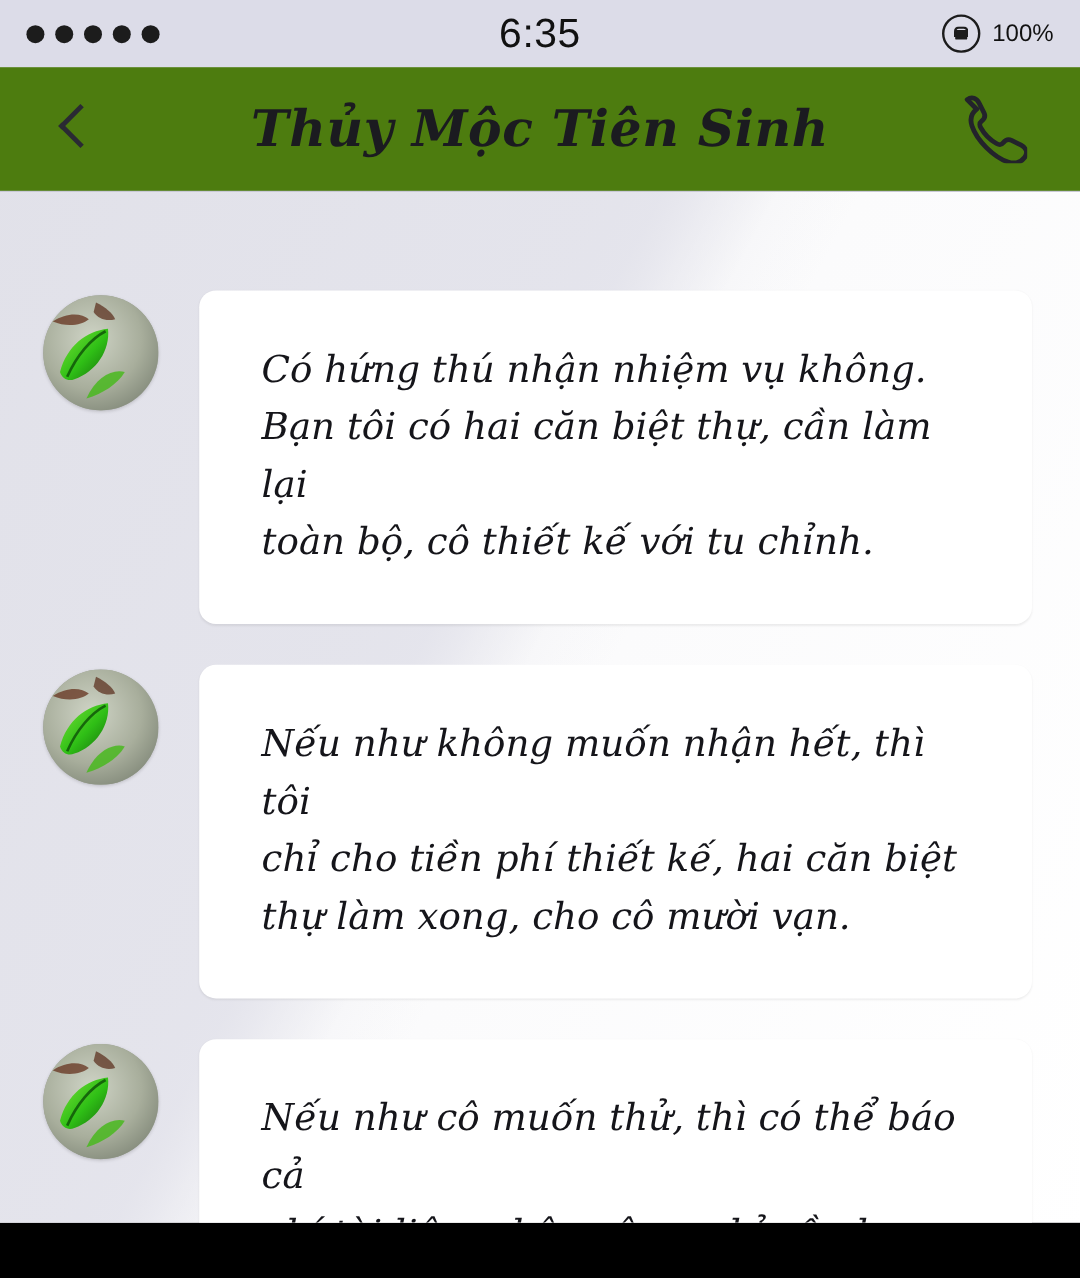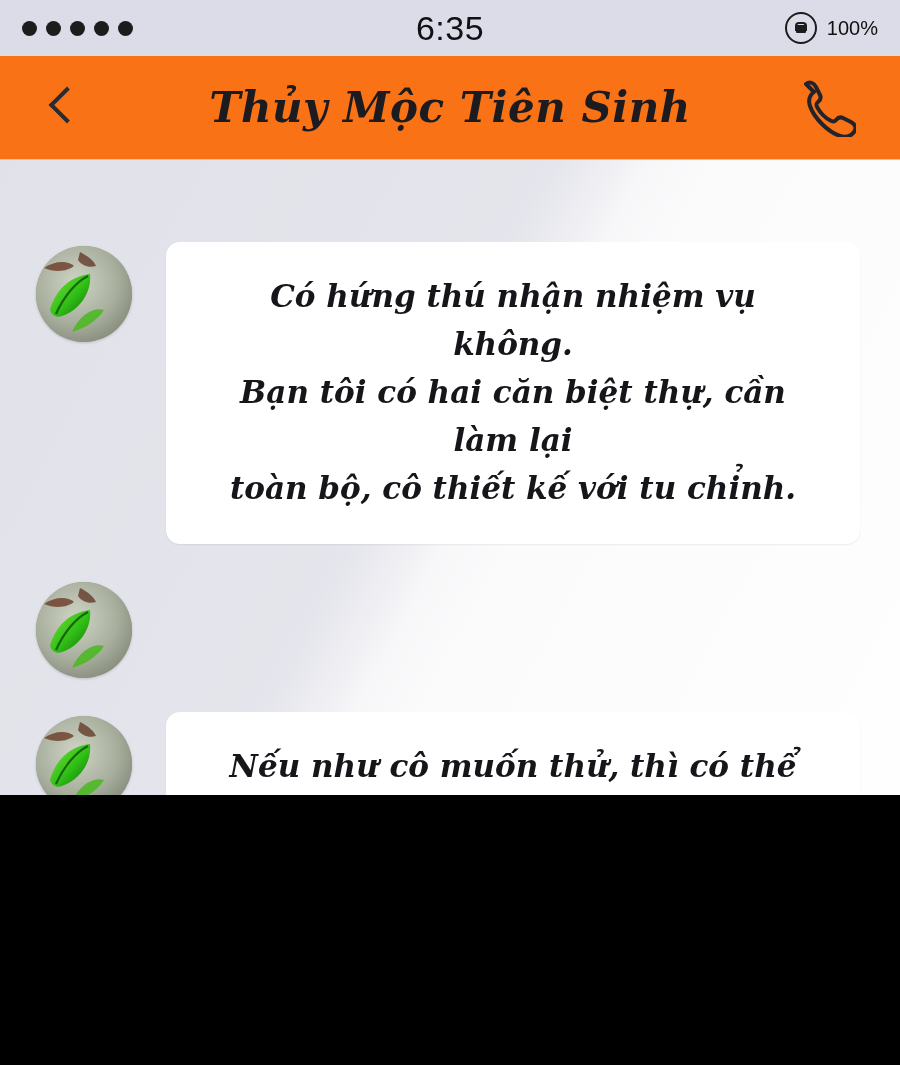--- a/index.html
+++ b/index.html
@@ -6,21 +6,21 @@
     margin: 0;
     padding: 0;
     background: #000;
   }
   body {
     font-family: "Liberation Sans", sans-serif;
   }
   .phone {
     position: relative;
     width: 900px;
-    height: 795px;
+    height: 1019px;
     overflow: hidden;
     background: #efeff4;
   }
 
   
   .status-bar {
     position: relative;
     height: 56px;
     background: #dcdce8;
     display: flex;
@@ -91,21 +91,21 @@
   .battery-text {
     font-size: 20px;
     color: #111;
     font-family: "Liberation Sans", sans-serif;
   }
 
   
   .nav-bar {
     position: relative;
     height: 104px;
-    background: #f97316;
+    background: #4d7c0f;
     border-bottom: 1px solid #c9c9d6;
     display: flex;
     align-items: center;
     padding: 0 44px;
     box-sizing: border-box;
   }
   .back-chevron {
     width: 34px;
     height: 48px;
     position: relative;
@@ -181,29 +181,28 @@
 
   .bubble {
     margin-left: 34px;
     background: #ffffff;
     border-radius: 14px;
     padding: 30px 40px 32px 40px;
     box-shadow: 0 1px 2px rgba(0,0,0,0.07);
     max-width: 640px;
   }
   .bubble p {
-    margin: 0;
+    margin: 12px;
     font-family: "DejaVu Serif", serif;
     font-style: italic;
-    font-weight: bold;
+    font-weight: normal;
     font-size: 31px;
     line-height: 1.55;
     color: #15151a;
     white-space: pre-line;
-    text-align: center;
   }
 </style>
 </head>
 <body>
 
 <div class="phone">
 
   <div class="status-bar">
     <div class="status-dots">
       <i></i>
@@ -265,20 +264,25 @@
       <div class="avatar">
         <svg width="96" height="96" viewBox="0 0 96 96">
           <rect width="96" height="96" fill="url(#bgA)"></rect>
           <path d="M8 22c12 -8 24 -7 30 -2c-6 5 -18 7 -30 2z" fill="#6a3b27" opacity="0.8"></path>
           <path d="M44 6c8 4 14 9 16 14c-7 2 -14 0 -18 -6z" fill="#5d3321" opacity="0.75"></path>
           <path d="M14 64c6 -22 22 -34 40 -36c2 18 -10 36 -28 42c-5 2 -10 0 -12 -6z" fill="url(#leafA)"></path>
           <path d="M52 30c-12 6 -24 20 -32 38" fill="none" stroke="#0d4f08" stroke-width="2.2" opacity="0.8"></path>
           <path d="M36 86c14 -4 26 -12 32 -22c-10 -3 -24 4 -32 22z" fill="#49b81f" opacity="0.85"></path>
         </svg>
       </div>
+      <div class="bubble">
+        <p>Nếu như không muốn nhận hết, thì tôi
+chỉ cho tiền phí thiết kế, hai căn biệt
+thự làm xong, cho cô mười vạn.</p>
+      </div>
     </div>
 
     <div class="msg-row">
       <div class="avatar">
         <svg width="96" height="96" viewBox="0 0 96 96">
           <rect width="96" height="96" fill="url(#bgA)"></rect>
           <path d="M8 22c12 -8 24 -7 30 -2c-6 5 -18 7 -30 2z" fill="#6a3b27" opacity="0.8"></path>
           <path d="M44 6c8 4 14 9 16 14c-7 2 -14 0 -18 -6z" fill="#5d3321" opacity="0.75"></path>
           <path d="M14 64c6 -22 22 -34 40 -36c2 18 -10 36 -28 42c-5 2 -10 0 -12 -6z" fill="url(#leafA)"></path>
           <path d="M52 30c-12 6 -24 20 -32 38" fill="none" stroke="#0d4f08" stroke-width="2.2" opacity="0.8"></path>

